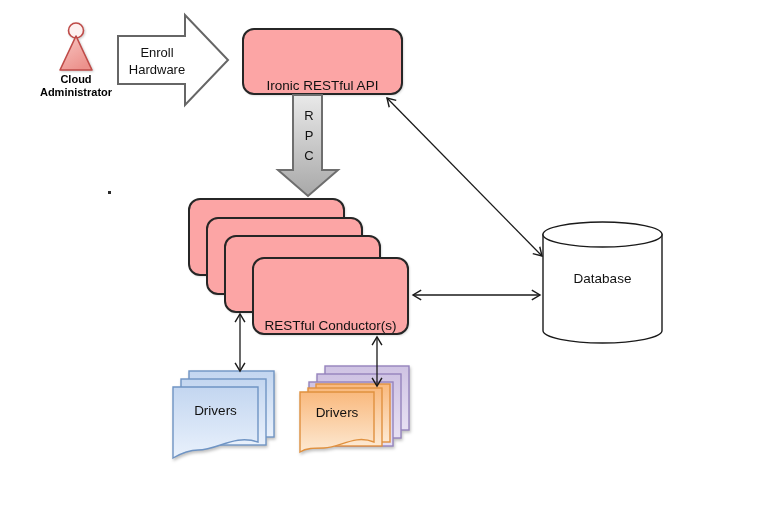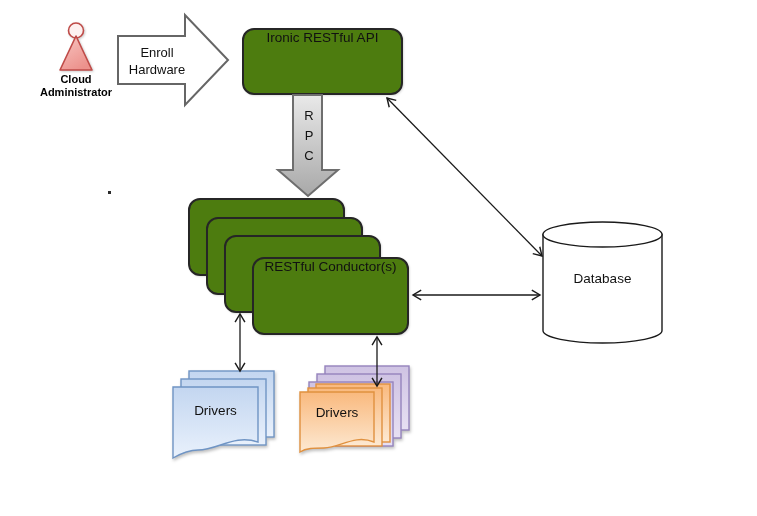--- a/index.html
+++ b/index.html
@@ -3,22 +3,22 @@
 <meta charset="utf-8">
 <style>
   html,body { margin:0; padding:0; background:#fff; }
   .canvas {
     position:relative; width:757px; height:516px; background:#ffffff;
     font-family:"Liberation Sans", sans-serif; overflow:hidden;
   }
   .abs { position:absolute; }
   .node-box {
     position:absolute; box-sizing:border-box;
-    background:#4d7c0f; border:2px solid #262626; border-radius:12px;
-    display:flex; align-items:flex-start; justify-content:center;
+    background:#fca5a5; border:2px solid #262626; border-radius:12px;
+    display:flex; align-items:flex-end; justify-content:center;
     font-size:13.5px; color:#111; box-shadow:1px 1px 2px rgba(0,0,0,0.12);
   }
   .actor-label {
     position:absolute; left:26px; top:73px; width:100px;
     text-align:center; font-size:11px; font-weight:bold; color:#000;
     line-height:12.5px;
   }
   .dot { position:absolute; left:108px; top:191px; width:3px; height:3px; background:#2b2b2b; }
   svg text { font-family:"Liberation Sans", sans-serif; fill:#111; }
   .shadowed { filter:drop-shadow(1.5px 2px 1.5px rgba(0,0,0,0.25)); }

